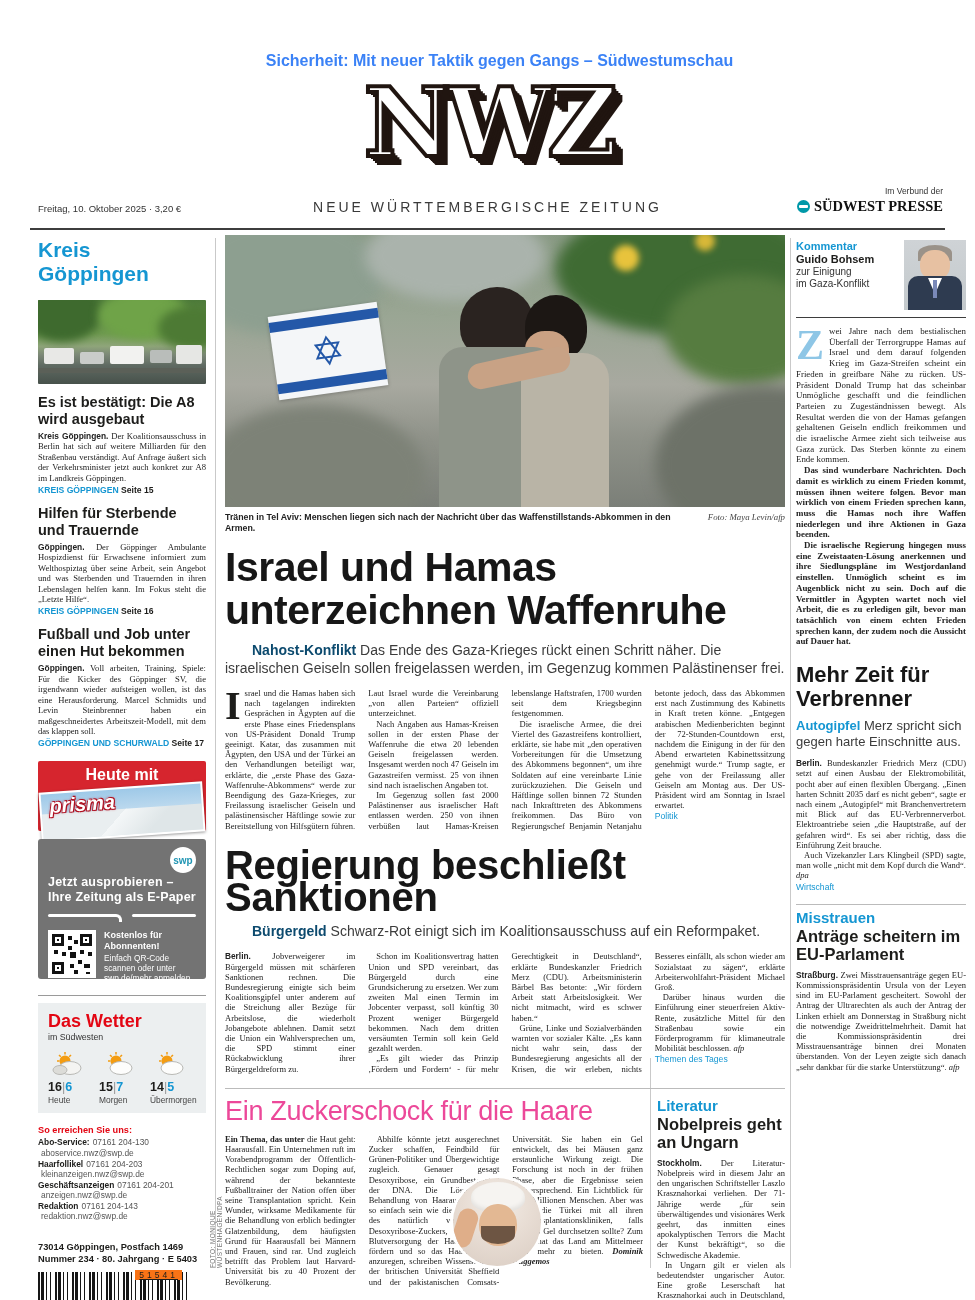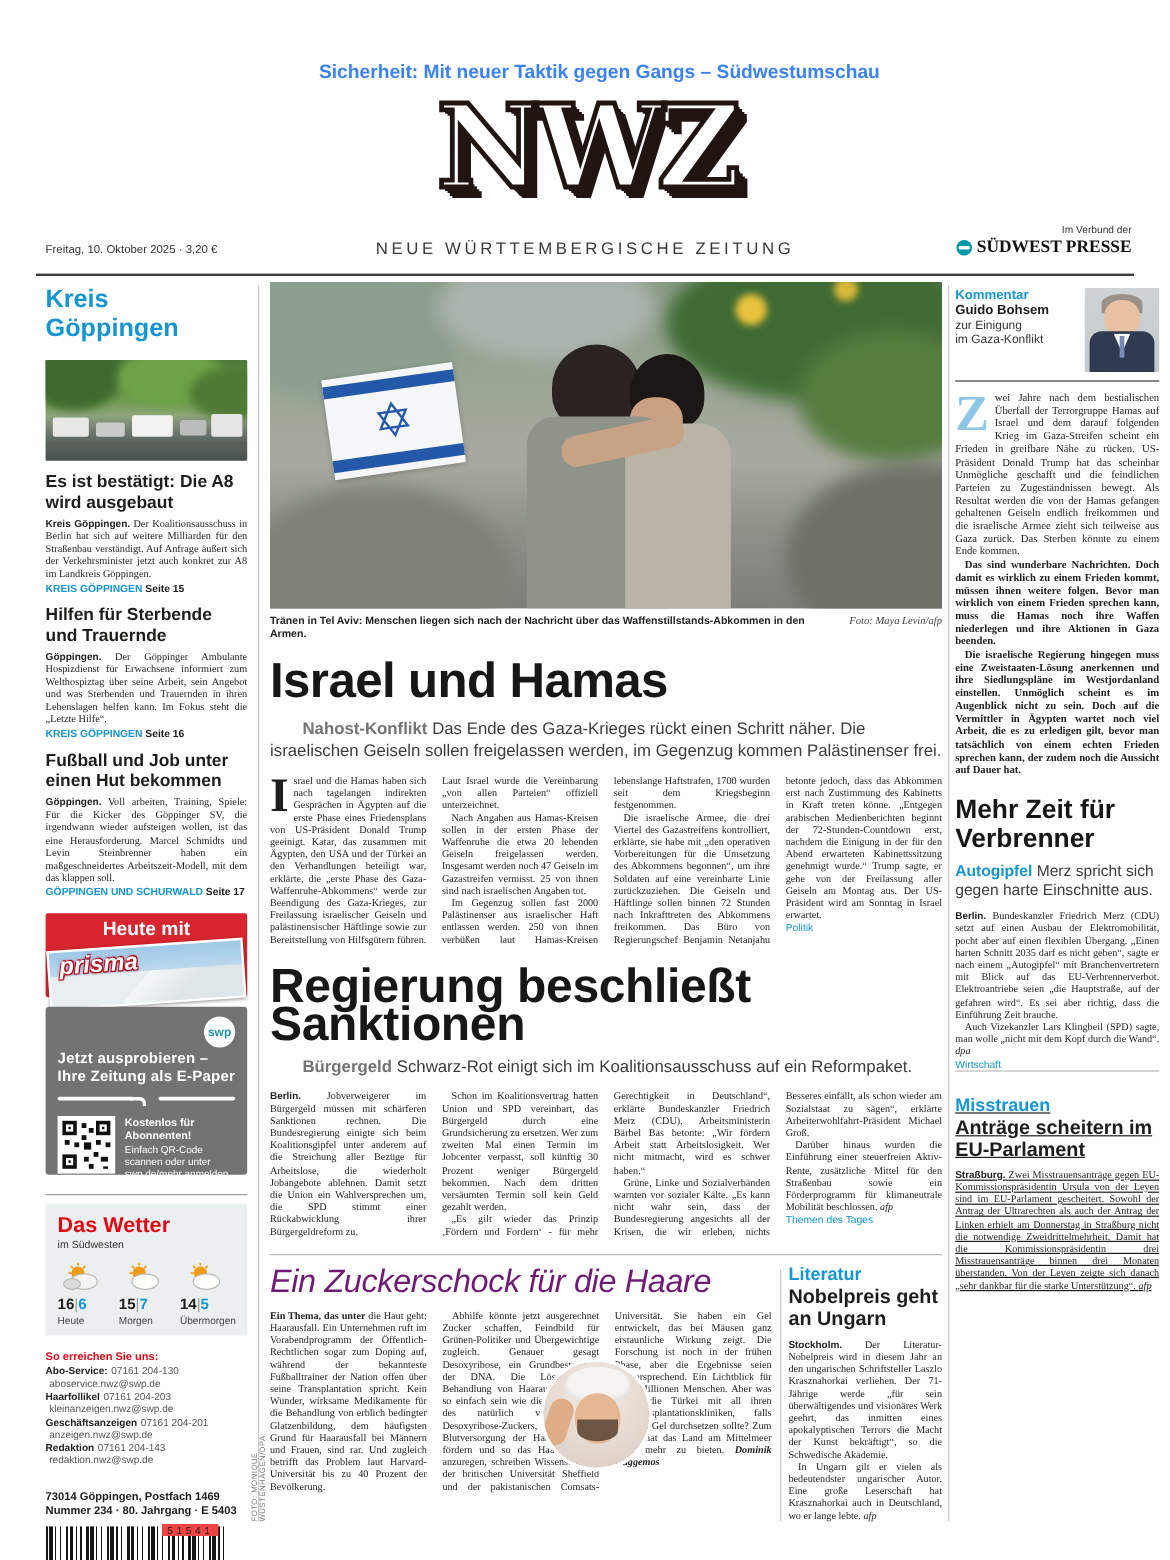--- a/index.html
+++ b/index.html
@@ -77,53 +77,53 @@
   #wetter .lb{font-size:8.4px;color:#444;margin-top:1px;}
   
   #contact{margin-top:12px;}
   #contact .t{color:#e30613;font-weight:bold;font-size:9.2px;margin-bottom:2px;}
   .c-line{font-size:8.4px;line-height:10.6px;color:#555;}
   .c-line b{color:#1d1d1b;margin-right:3px;}
   #imprint{margin-top:20px;font-weight:bold;font-size:9.3px;line-height:11.5px;color:#1d1d1b;}
   #barcode{margin-top:7px;position:relative;width:150px;height:44px;background:#fff;}
   #barcode .bars{position:absolute;inset:0;
      background:repeating-linear-gradient(90deg,#161616 0 2px,#fff 2px 3px,#161616 3px 6px,#fff 6px 8px,#161616 8px 9px,#fff 9px 12px,#161616 12px 13px,#fff 13px 17px);}
-  #barcode .top{position:absolute;top:-2px;right:6px;background:#ef4444;padding:0 4px;font-size:8.5px;letter-spacing:3px;}
+  #barcode .top{position:absolute;top:-2px;right:6px;background:#f97316;padding:0 4px;font-size:8.5px;letter-spacing:3px;text-decoration:underline;}
   
   #center{position:absolute;left:225px;top:235px;width:560px;}
   #mainphoto{width:560px;height:272px;position:relative;overflow:hidden;
      background:linear-gradient(180deg,#8a9b85 0%,#9aa694 30%,#a8a9a0 55%,#8f9289 75%,#7b7f78 100%);}
   #mainphoto .blob{position:absolute;border-radius:50%;filter:blur(7px);}
   #flag{position:absolute;left:48px;top:74px;width:110px;height:84px;background:#f4f6f8;transform:rotate(-8deg);
         box-shadow:0 1px 4px rgba(0,0,0,.25);}
   #flag .stripe{position:absolute;left:0;width:100%;height:10px;background:#2458a8;}
   #flag .star{position:absolute;left:0;top:16px;width:100%;text-align:center;font-size:40px;line-height:52px;color:#2458a8;}
   .fig{position:absolute;border-radius:50% 50% 42% 42%;}
   #caption{display:flex;justify-content:space-between;gap:10px;margin-top:5px;font-size:8.8px;line-height:11px;}
   #caption .c{font-weight:bold;color:#222;}
   #caption .cr{font-family:"Liberation Serif",serif;font-style:italic;color:#444;white-space:nowrap;}
   #headline{font-size:41px;line-height:43px;font-weight:bold;letter-spacing:-.5px;margin-top:12px;color:#171717;}
   .leadline{margin:10px 0 0 0;font-size:14px;line-height:17.5px;color:#3c3c3c;}
-  .leadline b{color:#737373;padding-left:27px;}
+  .leadline b{color:#0c4a6e;padding-left:27px;}
   .cols4{margin-top:11px;column-count:4;column-gap:13px;}
   .cols3{column-count:3;column-gap:13px;}
   .bodytxt p{font-family:"Liberation Serif",serif;font-size:8.5px;line-height:10.2px;text-align:justify;
              margin:0;color:#222;hyphens:auto;}
   .bodytxt p + p{text-indent:8px;}
   .bodytxt .kick{font-family:"Liberation Sans",sans-serif;font-weight:bold;font-size:8.3px;}
   .bodytxt .sig{font-style:italic;}
   .bodytxt .auth{font-style:italic;font-weight:bold;}
   .bodytxt p.refline{text-indent:0;font-family:"Liberation Sans",sans-serif;font-weight:normal;color:#1596d2;font-size:8.6px;margin-top:1px;}
   p.dc::first-letter{float:left;font-family:"Liberation Serif",serif;font-weight:bold;
      font-size:40px;line-height:32px;padding:2px 4px 0 0;color:#1d1d1b;}
   #h2line{font-size:40px;line-height:32px;font-weight:bold;letter-spacing:-.3px;margin-top:18px;color:#171717;}
   #bottomrule{margin-top:14px;border-top:1px solid #bbb;}
   #bottomrow{display:flex;gap:14px;margin-top:8px;}
   #zucker{width:418px;flex:0 0 auto;}
-  #zucker h3{margin:0 0 8px 0;font-weight:normal;font-size:27px;line-height:29px;color:#701a75;letter-spacing:-.3px;font-style:italic;}
+  #zucker h3{margin:0 0 8px 0;font-weight:normal;font-size:27px;line-height:29px;color:#ec4899;letter-spacing:-.3px;}
   #zucker .zbody{position:relative;}
   #zcircle{position:absolute;left:228px;top:44px;width:88px;height:88px;border-radius:50%;
      background:radial-gradient(circle at 50% 30%,#f2ece6 0%,#e8ddd4 45%,#d9ccc2 100%);
      box-shadow:0 0 0 3px #fff;overflow:hidden;z-index:2;}
   #zcircle .towel{position:absolute;left:18px;top:4px;width:54px;height:30px;background:#f6f4f1;border-radius:50% 50% 40% 40%;box-shadow:inset 0 -3px 4px rgba(0,0,0,.08);}
   #zcircle .face{position:absolute;left:26px;top:26px;width:38px;height:42px;background:#e3b893;border-radius:48%;}
   #zcircle .beard{position:absolute;left:28px;top:48px;width:34px;height:18px;background:#6d5543;border-radius:0 0 50% 50%;}
   #zcircle .arm{position:absolute;left:2px;top:30px;width:20px;height:40px;background:#dfae89;border-radius:10px;transform:rotate(18deg);}
   #litcol{width:128px;flex:0 0 auto;}
   .newskick{font-size:15px;font-weight:bold;color:#1596d2;line-height:17px;}
@@ -146,21 +146,21 @@
   #komtitle{font-family:"Liberation Serif",serif;font-style:italic;font-size:24px;line-height:27px;color:#222;margin-top:10px;letter-spacing:-.3px;}
   .kombody{margin-top:8px;}
   .kombody p{font-family:"Liberation Serif",serif;font-size:8.9px;line-height:10.7px;text-align:justify;margin:0;color:#222;hyphens:auto;}
   .kombody p + p{text-indent:8px;font-weight:bold;}
   p.dcz::first-letter{float:left;font-family:"Liberation Serif",serif;font-weight:bold;
      font-size:42px;line-height:34px;padding:2px 5px 0 0;color:#8ec6e6;}
   #verb h3{margin:16px 0 0 0;font-size:22px;line-height:24px;font-weight:bold;color:#171717;}
   #verb .lead{margin-top:7px;font-size:13px;line-height:16px;color:#3c3c3c;}
   #verb .lead b{color:#1596d2;}
   #verb .body{margin-top:8px;}
-  #rightrule{border-top:1px solid #bbb;padding-top:20px;text-decoration:underline;}
+  #rightrule{border-top:1px solid #bbb;margin-top:12px;padding-top:4px;}
   
   #vcredit{position:absolute;left:209px;top:1148px;width:10px;height:120px;
      writing-mode:vertical-rl;transform:rotate(180deg);font-size:6.5px;color:#777;letter-spacing:.4px;}
 </style>
 </head>
 <body>
 
 <div id="page">
 
   <div id="topline">Sicherheit: Mit neuer Taktik gegen Gangs – Südwestumschau</div>
@@ -359,21 +359,21 @@
       <div class="fig" style="left:214px;top:112px;width:118px;height:160px;background:#8e9489;border-radius:24px 24px 0 0;"></div>
       <div class="fig" style="left:296px;top:118px;width:88px;height:154px;background:#b9b4a6;border-radius:26px 26px 0 0;"></div>
       <div class="fig" style="left:242px;top:120px;width:104px;height:26px;background:#c8a285;border-radius:13px;transform:rotate(-12deg);"></div>
     </div>
     <div id="caption">
       <span class="c">Tränen in Tel Aviv: Menschen liegen sich nach der Nachricht über das Waffenstillstands-Abkommen in den Armen.</span>
       <span class="cr">Foto: Maya Levin/afp</span>
     </div>
 
     <div id="headline">
-      <span>Israel und Hamas</span><br>
+      <span>Israel und Hamas</span><br><span>unterzeichnen Waffenruhe</span>
     </div>
     <p class="leadline">
       <b>Nahost-Konflikt</b>
       <span>Das Ende des Gaza-Krieges rückt einen Schritt näher. Die israelischen Geiseln sollen freigelassen werden, im Gegenzug kommen Palästinenser frei.</span>
     </p>
 
     <div class="cols4 bodytxt">
       <p class="dc">Israel und die Hamas haben sich nach tagelangen indirekten Gesprächen in Ägypten auf die erste Phase eines Friedensplans von US-Präsident Donald Trump geeinigt. Katar, das zusammen mit Ägypten, den USA und der Türkei an den Verhandlungen beteiligt war, erklärte, die „erste Phase des Gaza-Waffenruhe-Abkommens“ werde zur Beendigung des Gaza-Krieges, zur Freilassung israelischer Geiseln und palästinensischer Häftlinge sowie zur Bereitstellung von Hilfsgütern führen. Laut Israel wurde die Vereinbarung „von allen Parteien“ offiziell unterzeichnet.</p>
       <p>Nach Angaben aus Hamas-Kreisen sollen in der ersten Phase der Waffenruhe die etwa 20 lebenden Geiseln freigelassen werden. Insgesamt werden noch 47 Geiseln im Gazastreifen vermisst. 25 von ihnen sind nach israelischen Angaben tot.</p>
       <p>Im Gegenzug sollen fast 2000 Palästinenser aus israelischer Haft entlassen werden. 250 von ihnen verbüßen laut Hamas-Kreisen lebenslange Haftstrafen, 1700 wurden seit dem Kriegsbeginn festgenommen.</p>

